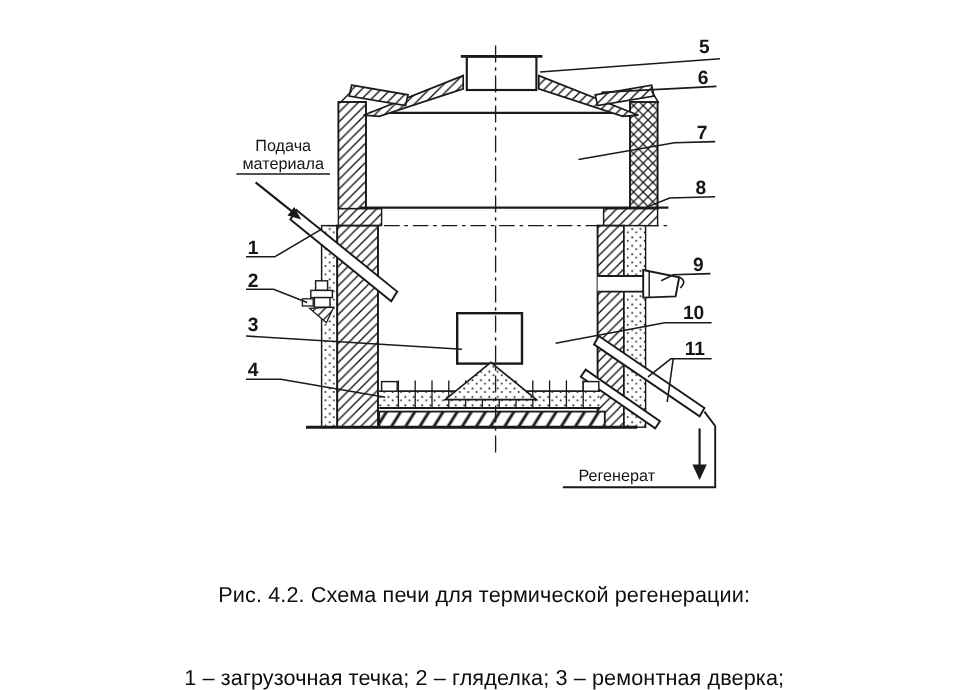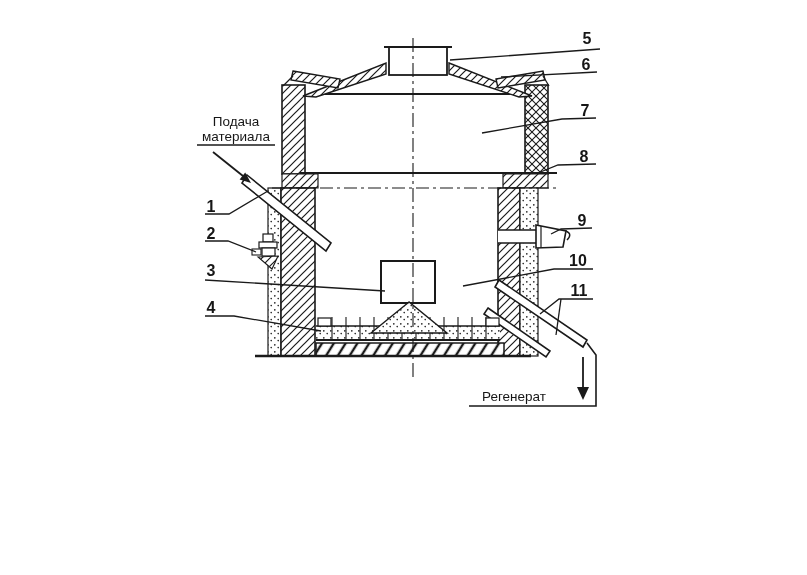--- a/index.html
+++ b/index.html
@@ -173,18 +173,20 @@
       <text class="callout-num" x="578" y="266" text-anchor="middle">10</text>
       <text class="callout-num" x="579" y="296" text-anchor="middle">11</text>
     </g>
 
     <text class="flow-label" x="236" y="126" text-anchor="middle">Подача</text>
     <text class="flow-label" x="236" y="141" text-anchor="middle">материала</text>
     <text class="flow-label" x="514" y="401" text-anchor="middle">Регенерат</text>
   </svg>
 
   <div class="caption">
+    <div>Рис. 4.2. Схема печи для термической регенерации:</div>
+    <div>1 – загрузочная течка; 2 – гляделка; 3 – ремонтная дверка;</div>
     
     
     
   </div>
 
 </div>
 
 </body></html>

